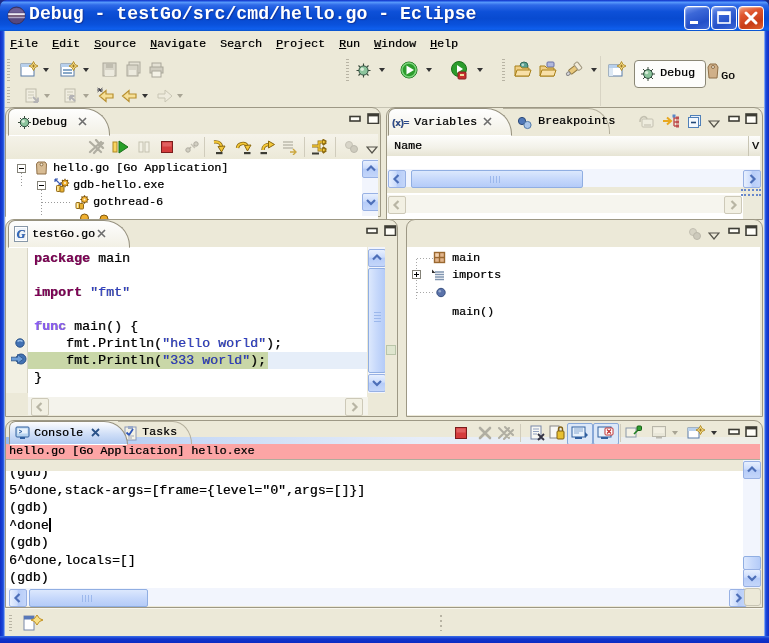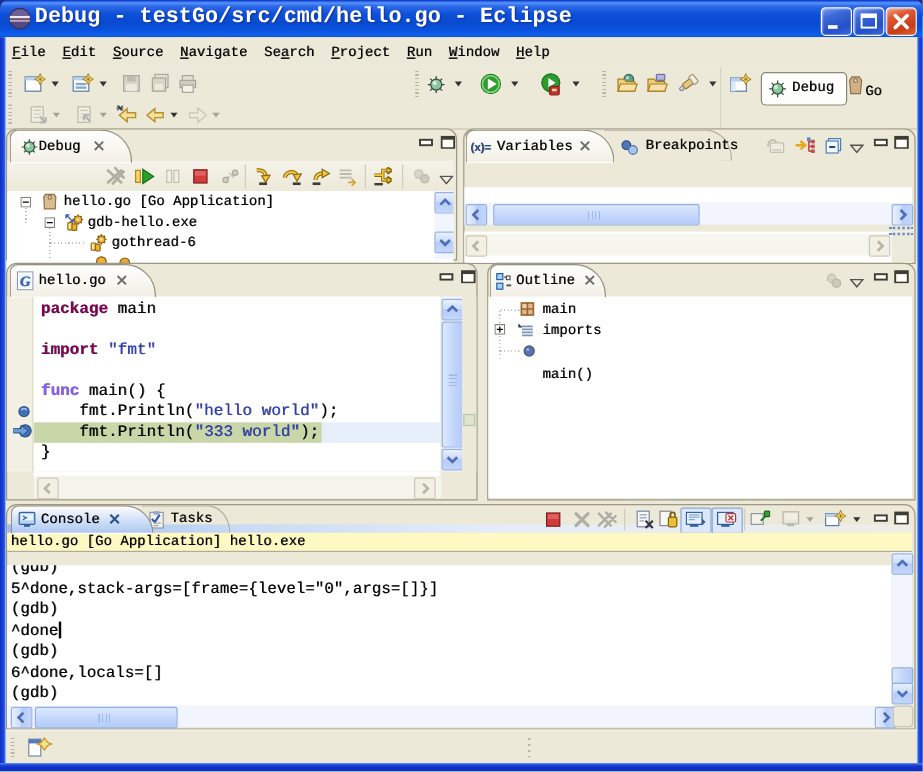--- a/index.html
+++ b/index.html
@@ -399,20 +399,25 @@
         <path d="M1 1 L11 1 L6 7 Z" fill="none" stroke="#55534a" stroke-width="1.2"></path>
       </svg></div>
  <svg class="minmax" style="left:341px;">
       <rect x="1" y="3.5" width="10" height="4.5" fill="#fffef8" stroke="#3e3d35" stroke-width="1.6"></rect>
     </svg>
  <svg class="minmax" style="left:358px;">
       <rect x="1" y="1" width="10.5" height="9.5" fill="#fffef8" stroke="#3e3d35" stroke-width="1.6"></rect>
       <rect x="1" y="1" width="10.5" height="2.4" fill="#3e3d35"></rect>
     </svg>
 
+ <div class="abs" style="left:0px;top:28px;width:373px;height:20px;background:linear-gradient(180deg,#fdfdfb 0%,#f2f1e8 60%,#e6e4d4 100%);border-bottom:1px solid #c8c5b4;">
+  <span style="position:absolute;left:7px;top:3px;">Name</span>
+  <div style="position:absolute;left:361px;top:0;width:1px;height:20px;background:#c8c5b4;"></div>
+  <span style="position:absolute;left:365px;top:3px;">V</span>
+ </div>
  <div class="content" style="left:0px;top:48px;width:373px;height:13px;"></div>
 
  <div class="strack blue" style="left:0px;top:61px;width:373px;height:18px;"></div>
  <div class="sbtn h" style="left:1px;top:62px;width:16px;height:16px;"><svg width="16" height="16">
         <path d="M9.5 4 L5.5 8 L9.5 12" fill="none" stroke="#4d6fb8" stroke-width="2.2"></path>
       </svg></div>
  <div class="sthumb h" style="left:24px;top:62px;width:170px;height:16px;">
       <div class="grip" style="left:78px;top:5px;width:11px;height:7px;"></div>
     </div>
  <div class="sbtn h" style="left:356px;top:62px;width:16px;height:16px;"><svg width="16" height="16">
@@ -432,21 +437,21 @@
  <div class="abs" style="left:354px;top:81px;width:20px;height:1px;border-top:2px dotted #6888cc;"></div>
  <div class="abs" style="left:354px;top:86px;width:20px;height:1px;border-top:2px dotted #6888cc;"></div>
 </div>
 <div class="abs view" id="vEdit" style="left:5px;top:219px;width:391px;height:196px;">
  <div class="tabsel" style="left:2px;width:120px;">
   <svg style="position:absolute;left:5px;top:5px;" width="14" height="16">
         <rect x="0.5" y="0.5" width="13" height="15" fill="#fff" stroke="#8898a8"></rect>
         <rect x="2" y="2" width="10" height="12" fill="#eef4fb"></rect>
         <text x="2.5" y="12" font-size="12" font-weight="bold" fill="#3068c0" font-family="Liberation Serif" font-style="italic">G</text>
       </svg>
-  <span class="tabtxt" style="left:23px;">hello.go</span>
+  <span class="tabtxt" style="left:23px;">testGo.go</span>
   <svg class="closex" style="left:87px;" width="11" height="11">
         <path d="M2 2 L9 9 M9 2 L2 9" stroke="#6d6d6d" stroke-width="1.6"></path>
       </svg>
  </div>
  <svg class="minmax" style="left:360px;">
       <rect x="1" y="3.5" width="10" height="4.5" fill="#fffef8" stroke="#3e3d35" stroke-width="1.6"></rect>
     </svg>
  <svg class="minmax" style="left:378px;">
       <rect x="1" y="1" width="10.5" height="9.5" fill="#fffef8" stroke="#3e3d35" stroke-width="1.6"></rect>
       <rect x="1" y="1" width="10.5" height="2.4" fill="#3e3d35"></rect>
@@ -493,33 +498,20 @@
  <div class="content" style="left:22px;top:173px;width:339px;height:4px;"></div>
  <div class="strack" style="left:22px;top:177px;width:340px;height:18px;background:#f4f3ec;"></div>
  <div class="sbtn dis h" style="left:25px;top:178px;width:16px;height:16px;"><svg width="16" height="16">
         <path d="M9.5 4 L5.5 8 L9.5 12" fill="none" stroke="#b8b5a4" stroke-width="2.2"></path>
       </svg></div>
  <div class="sbtn dis h" style="left:339px;top:178px;width:16px;height:16px;"><svg width="16" height="16">
         <path d="M6.5 4 L10.5 8 L6.5 12" fill="none" stroke="#b8b5a4" stroke-width="2.2"></path>
       </svg></div>
 </div>
 <div class="abs view" id="vOutline" style="left:406px;top:219px;width:355px;height:196px;">
- <div class="tabsel" style="left:1px;width:95px;">
-  <svg style="position:absolute;left:4px;top:6px;" width="15" height="15">
-        <rect x="1" y="1" width="5" height="5" fill="#a8d0f0" stroke="#2060a8"></rect>
-        <rect x="1" y="9" width="5" height="5" fill="#a8d0f0" stroke="#2060a8"></rect>
-        <rect x="9" y="3" width="3" height="3" fill="none" stroke="#555"></rect>
-        <rect x="9" y="10" width="4" height="1.6" fill="#555"></rect>
-        <path d="M7 4 L9 4" stroke="#555"></path>
-      </svg>
-  <span class="tabtxt" style="left:21px;">Outline</span>
-  <svg class="closex" style="left:77px;" width="11" height="11">
-        <path d="M2 2 L9 9 M9 2 L2 9" stroke="#6d6d6d" stroke-width="1.6"></path>
-      </svg>
- </div>
  <div class="ticon" style="left:280px;top:6px;"><svg width="17" height="16" opacity="0.6">
         <circle cx="6" cy="6" r="3.5" fill="#c8c5b8" stroke="#a8a598"></circle>
         <circle cx="10" cy="10" r="3.5" fill="#b8b5a8" stroke="#98958a"></circle>
       </svg></div>
  <div class="ticon" style="left:301px;top:10px;"><svg width="12" height="8">
         <path d="M1 1 L11 1 L6 7 Z" fill="none" stroke="#55534a" stroke-width="1.2"></path>
       </svg></div>
  <svg class="minmax" style="left:321px;">
       <rect x="1" y="3.5" width="10" height="4.5" fill="#fffef8" stroke="#3e3d35" stroke-width="1.6"></rect>
     </svg>
@@ -628,21 +620,21 @@
       </svg></div>
  <div class="ticon ddarr" style="left:705px;top:10px;"></div>
  <svg class="minmax" style="left:722px;">
       <rect x="1" y="3.5" width="10" height="4.5" fill="#fffef8" stroke="#3e3d35" stroke-width="1.6"></rect>
     </svg>
  <svg class="minmax" style="left:739px;">
       <rect x="1" y="1" width="10.5" height="9.5" fill="#fffef8" stroke="#3e3d35" stroke-width="1.6"></rect>
       <rect x="1" y="1" width="10.5" height="2.4" fill="#3e3d35"></rect>
     </svg>
 
- <div class="abs" style="left:0px;top:23px;width:754px;height:15px;background:#fef9c3;border-bottom:1px solid #b0ac9c;">
+ <div class="abs" style="left:0px;top:23px;width:754px;height:15px;background:#fca5a5;border-bottom:1px solid #b0ac9c;">
   <span style="position:absolute;left:3px;top:0px;">hello.go [Go Application] hello.exe</span>
  </div>
 
  <div class="content" style="left:0px;top:50px;width:737px;height:128px;overflow:hidden;">
   <pre style="position:absolute;left:3px;top:-7px;margin:0;font-family:'Liberation Mono',monospace;font-size:13.2px;line-height:17.5px;">(gdb)
 5^done,stack-args=[frame={level="0",args=[]}]
 (gdb)
 ^done
 (gdb)
 6^done,locals=[]

